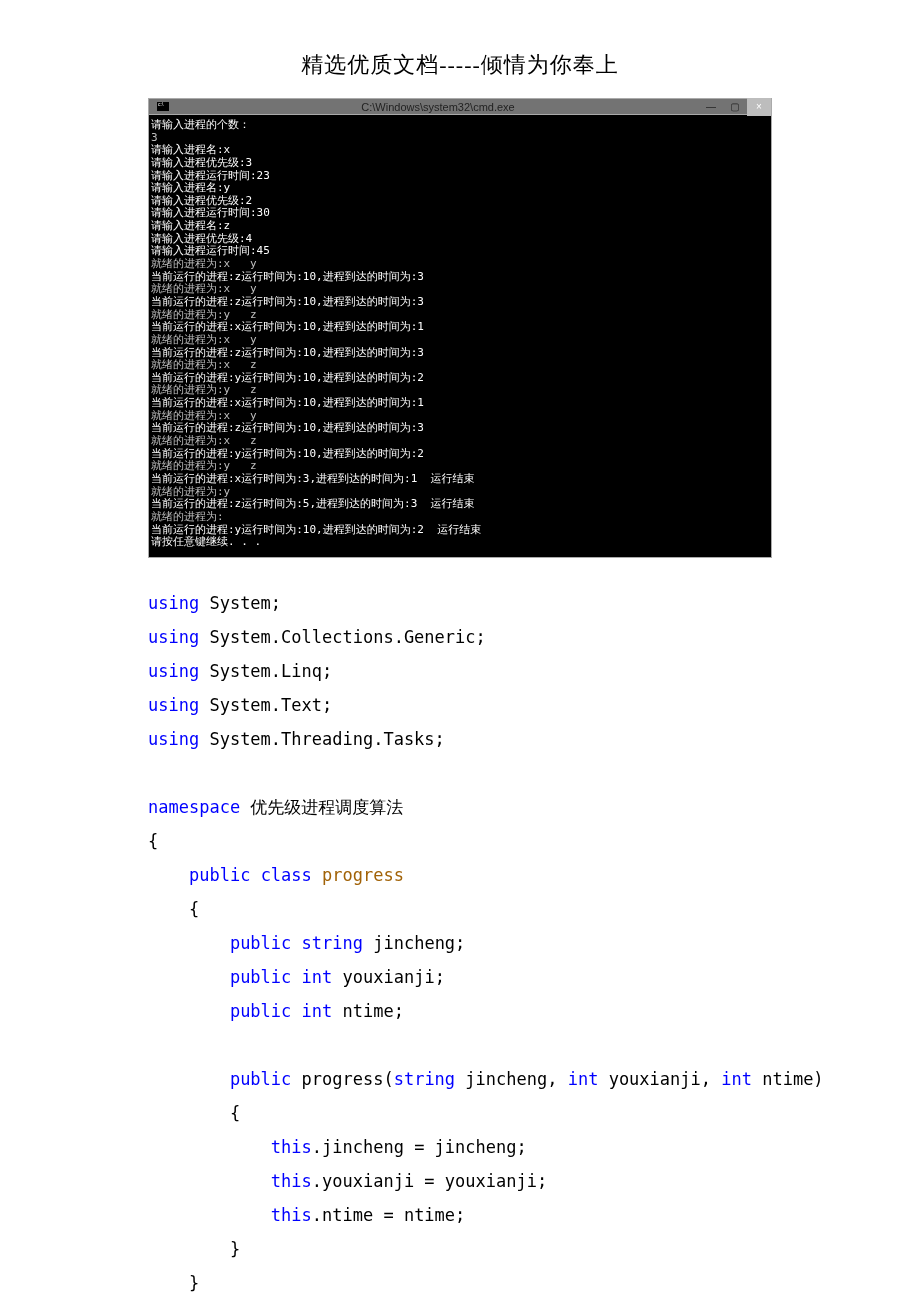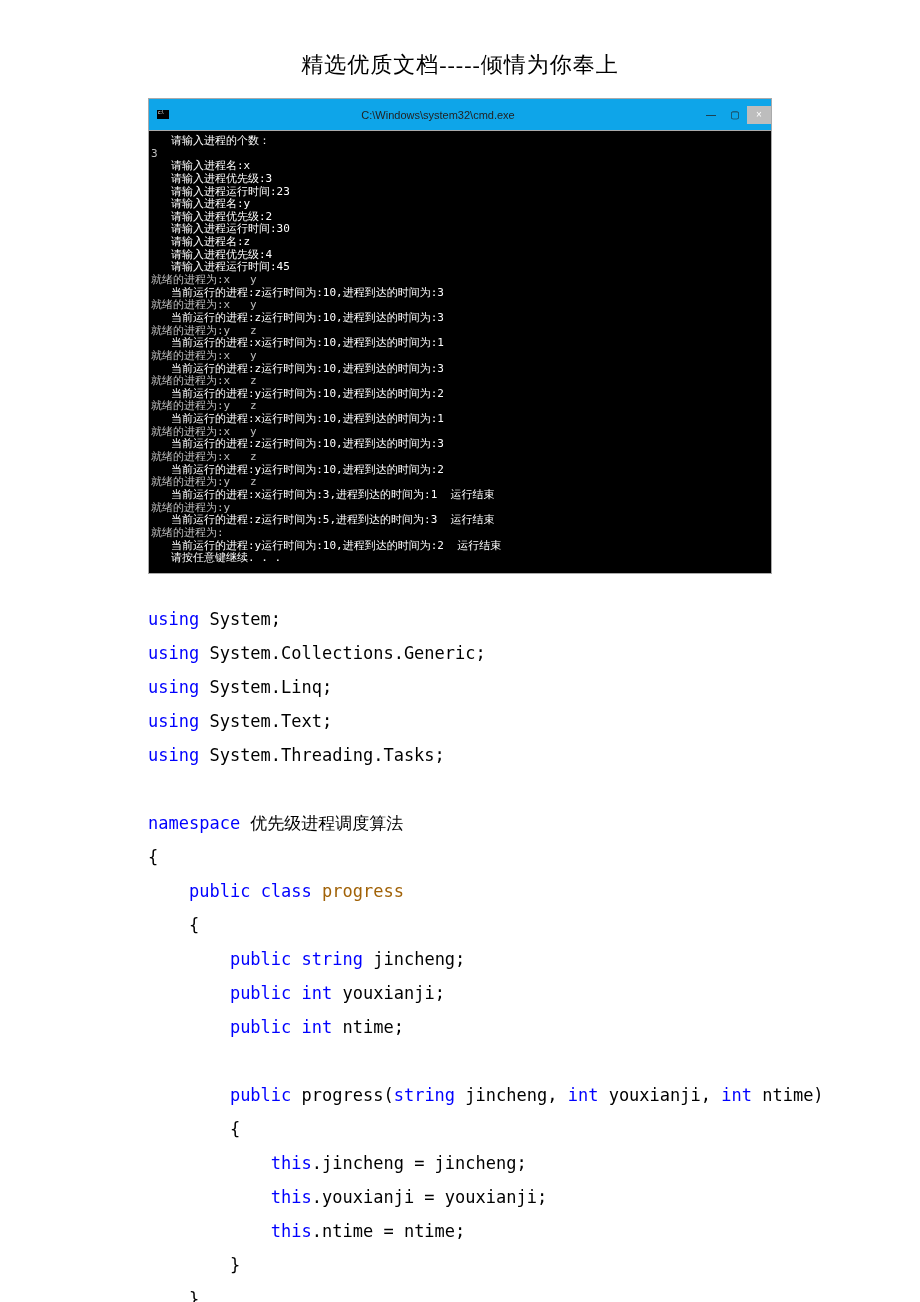--- a/index.html
+++ b/index.html
@@ -21,22 +21,22 @@
     letter-spacing: 1px;
   }
   .console-window {
     background: #fff;
     border: 1px solid #aaa;
     margin-bottom: 28px;
   }
   .titlebar {
     display: flex;
     align-items: center;
-    height: 32px;
-    background: #0ea5e9;
+    height: 16px;
+    background: #737373;
     border-bottom: 1px solid #aaa;
     font-family: "Segoe UI", sans-serif;
     font-size: 11px;
     color: #222;
   }
   .titlebar .icon {
     width: 12px; height: 9px;
     background: #000;
     margin: 0 8px;
     position: relative;
@@ -55,21 +55,21 @@
   .terminal {
     background: #000;
     color: #bfbfbf;
     font-family: "NSimSun", "SimSun", monospace;
     font-size: 11px;
     line-height: 1.15;
     padding: 4px 2px 8px 2px;
     white-space: pre;
     overflow: hidden;
   }
-  .terminal .hl { color: #fff; margin-left: 20px; }
+  .terminal .hl { color: #fff; }
   .code {
     font-family: "Consolas", "NSimSun", monospace;
     font-size: 17px;
     line-height: 2.0;
     white-space: pre;
   }
   .kw { color: #0000ff; }
   .cls { color: #a16207; }
   .footer {
     text-align: center;

